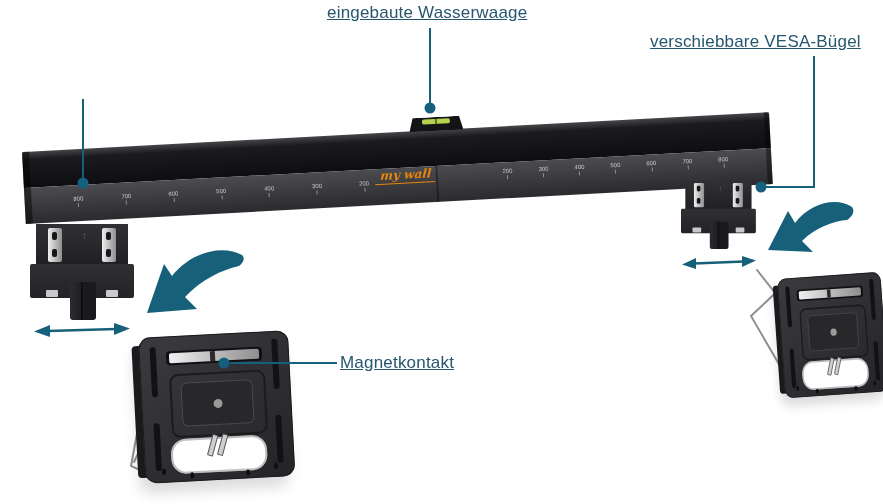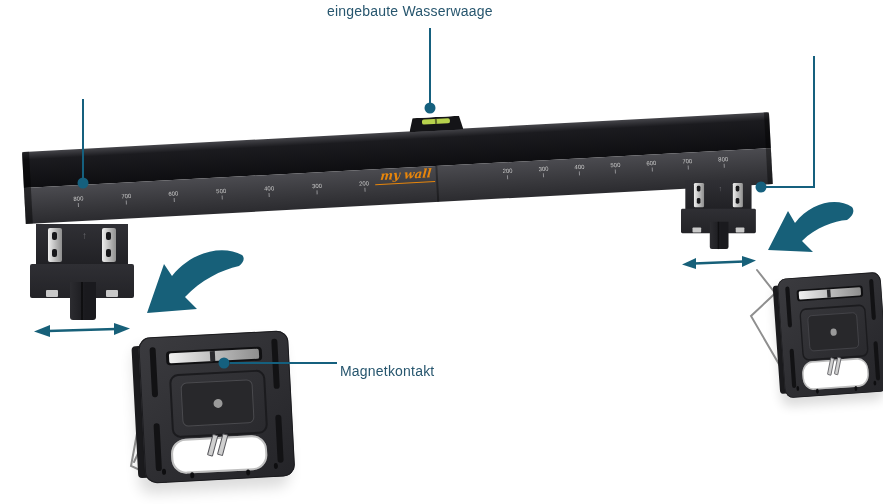--- a/index.html
+++ b/index.html
@@ -1,25 +1,25 @@
 <!DOCTYPE html>
 <html style="--callout-text: #27566e; --leader: #15607e; --arrow: #176079; --scale-text: #c8c8c8; --logo-orange: #e8860b; --level-green: #b7d24d;"><head>
 <meta charset="utf-8">
 <style>
   html,body{margin:0;padding:0;background:#ffffff;}
   .scene{position:relative;width:883px;height:504px;background:#fff;overflow:hidden;
          font-family:"Liberation Sans",sans-serif;}
   svg{position:absolute;left:0;top:0;pointer-events:none;}
 
   
-  .callout{position:absolute;color:var(--callout-text);font-size:14px;letter-spacing:.2px;white-space:nowrap;}
+  .callout{position:absolute;color:var(--callout-text);font-size:17px;letter-spacing:.2px;white-space:nowrap;text-decoration:underline;}
   .co-wasserwaage{left:327px;top:3px;}
   .co-buegel{left:650px;top:32px;}
   .co-markierung{left:15px;top:75px;}
-  .co-magnet{left:340px;top:363px;}
+  .co-magnet{left:340px;top:353px;}
 
   
   .bar{position:absolute;left:22px;top:152px;width:748px;height:72px;
        transform:rotate(-3.05deg);transform-origin:0 0;}
   .bar-top{position:absolute;left:0;top:0;width:100%;height:36px;border-radius:2px 2px 0 0;
        background:linear-gradient(180deg,#45454a 0%,#1b1b1f 22%,#0e0e11 100%);}
   .bar-face{position:absolute;left:0;top:36px;width:100%;height:36px;
        background:linear-gradient(180deg,#4b4b50,#36363a 65%,#2b2b2f);}
   .bar-endL{position:absolute;left:0;top:0;width:7px;height:72px;background:rgba(0,0,0,.45);}
   .bar-endR{position:absolute;right:0;top:0;width:5px;height:72px;background:rgba(0,0,0,.4);}
@@ -294,15 +294,16 @@
       <polygon class="slide-head" points="742,256 756,260.5 742,267"></polygon>
     </g>
 
     <path class="swoosh" d="M242 255 C224 245 193 250 172 276 L164 264 L147 313 L197 309 L185 297
          C201 280 221 270 239 266 C244 262 245 258 242 255 Z"></path>
     <path class="swoosh" d="M852 207 C837 197 811 202 795 223 L788 211 L768 250 L813 252 L802 241
          C816 227 834 221 847 220 C853 216 855 211 852 207 Z"></path>
   </svg>
 
   <div class="callout co-wasserwaage">eingebaute Wasserwaage</div>
+  <div class="callout co-buegel">verschiebbare VESA-Bügel</div>
   <div class="callout co-magnet">Magnetkontakt</div>
 
 </div>
 
 </body></html>

